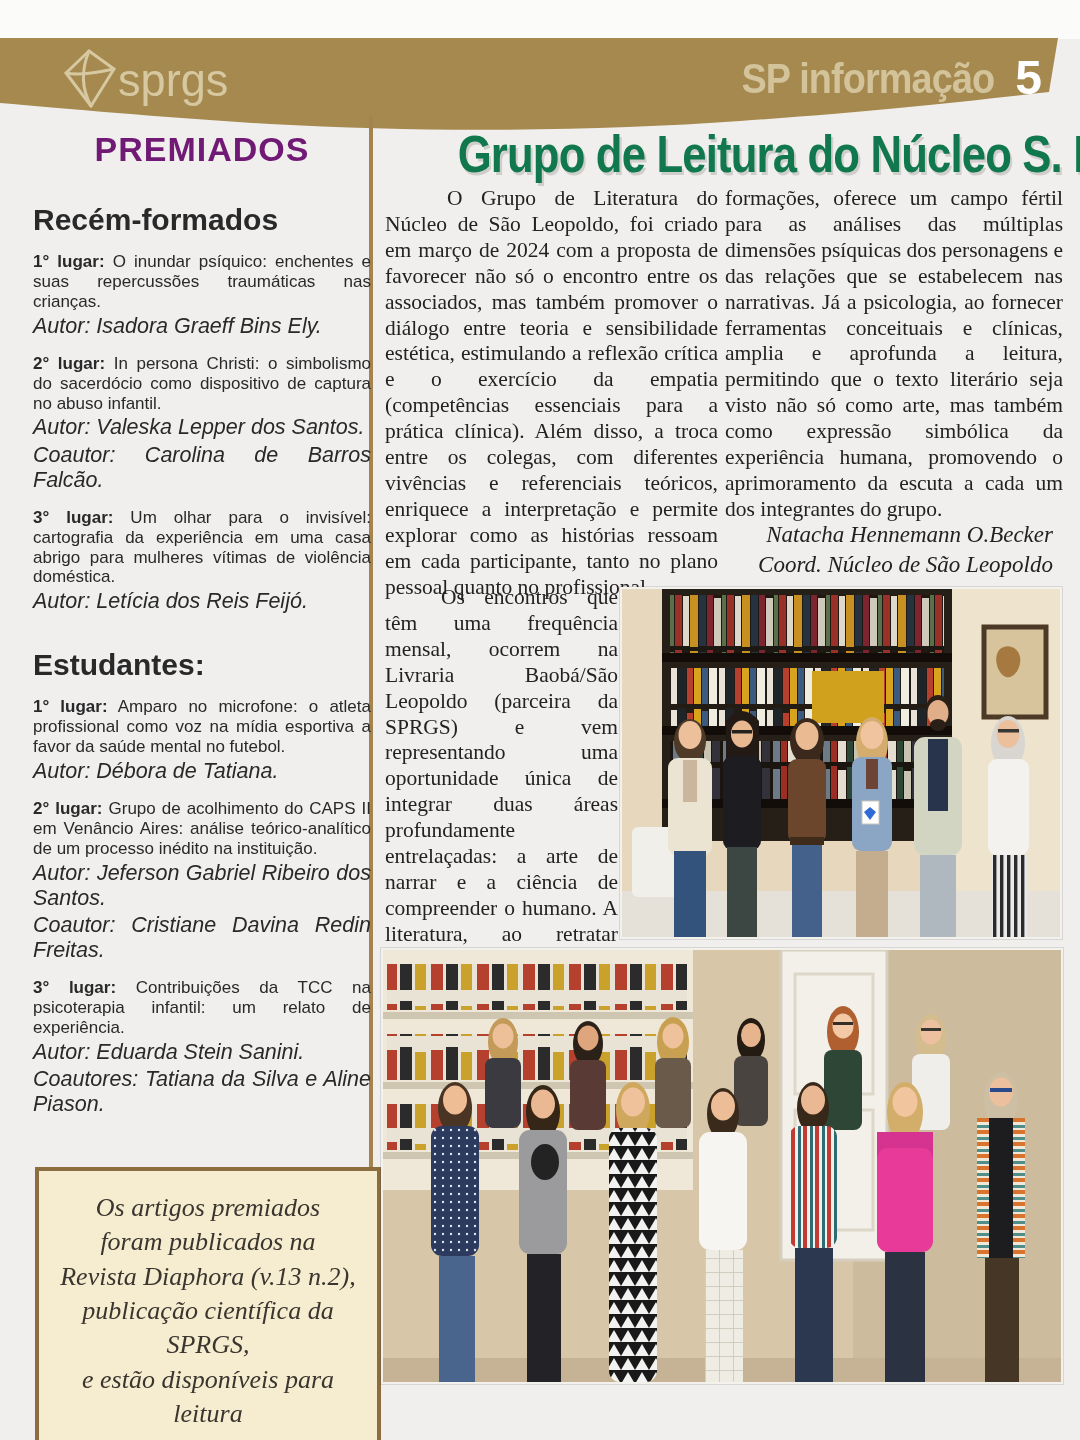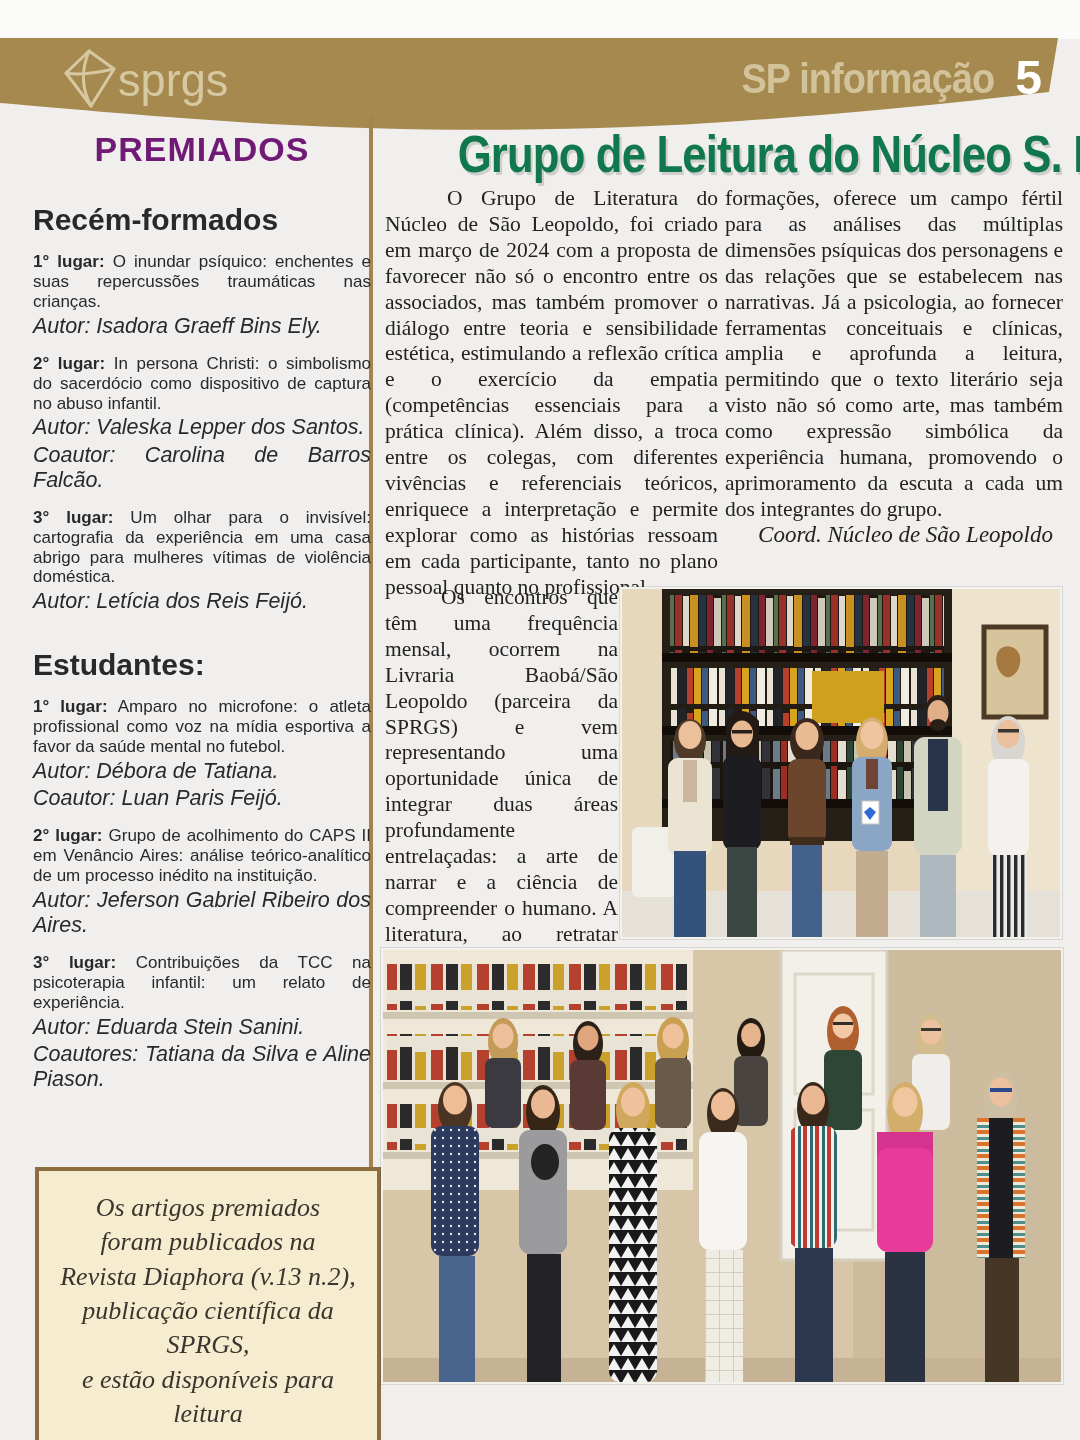--- a/index.html
+++ b/index.html
@@ -103,24 +103,24 @@
 
     <p class="entry"><b>3° lugar:</b> <span>Um olhar para o invisível: cartografia da experiência em uma casa abrigo para mulheres vítimas de violência doméstica.</span></p>
     <div class="author">Autor: Letícia dos Reis Feijó.</div>
   </div>
 
   <div>
     <div class="sec-heading">Estudantes:</div>
 
     <p class="entry"><b>1° lugar:</b> <span>Amparo no microfone: o atleta profissional como voz na mídia esportiva a favor da saúde mental no futebol.</span></p>
     <div class="author">Autor: Débora de Tatiana.</div>
-    <div class="author">Coautor: Luan Paris Feijó.</div>
 
     <p class="entry"><b>2° lugar:</b> <span>Grupo de acolhimento do CAPS II em Venâncio Aires: análise teórico-analítico de um processo inédito na instituição.</span></p>
-    <div class="author">Autor: Jeferson Gabriel Ribeiro dos Aires.</div>
+    <div class="author">Autor: Jeferson Gabriel Ribeiro dos Santos.</div>
+    <div class="author">Coautor: Cristiane Davina Redin Freitas.</div>
 
     <p class="entry"><b>3° lugar:</b> <span>Contribuições da TCC na psicoterapia infantil: um relato de experiência.</span></p>
     <div class="author">Autor: Eduarda Stein Sanini.</div>
     <div class="author">Coautores: Tatiana da Silva e Aline Piason.</div>
   </div>
 </div>
 
 <div class="abs info-box">
   <div class="info-line">Os artigos premiados</div>
   <div class="info-line">foram publicados na</div>
@@ -133,20 +133,21 @@
 
 <div class="abs headline">
   <span>Grupo de Leitura do Núcleo S. Leopoldo</span>
 </div>
 
 <div class="abs serif col1">O Grupo de Literatura do Núcleo de São Leopoldo, foi criado em março de 2024 com a proposta de favorecer não só o encontro entre os associados, mas também promover o diálogo entre teoria e sensibilidade estética, estimulando a reflexão crítica e o exercício da empatia (competências essenciais para a prática clínica). Além disso, a troca entre os colegas, com diferentes vivências e referenciais teóricos, enriquece a interpretação e permite explorar como as histórias ressoam em cada participante, tanto no plano pessoal quanto no profissional.</div>
 <div class="abs serif colwrap">Os encontros que têm uma frequência mensal, ocorrem na Livraria Baobá/São Leopoldo (parceira da SPRGS) e vem representando uma oportunidade única de integrar duas áreas profundamente entrelaçadas: a arte de narrar e a ciência de compreender o humano. A literatura, ao retratar conflitos, desejos, traumas e trans-</div>
 <div class="abs serif col2">formações, oferece um campo fértil para as análises das múltiplas dimensões psíquicas dos personagens e das relações que se estabelecem nas narrativas. Já a psicologia, ao fornecer ferramentas conceituais e clínicas, amplia e aprofunda a leitura, permitindo que o texto literário seja visto não só como arte, mas também como expressão simbólica da experiência humana, promovendo o aprimoramento da escuta a cada um dos integrantes do grupo.</div>
 
 <div class="abs signature">
+  <div>Natacha Hennemann O.Becker</div>
   <div>Coord. Núcleo de São Leopoldo</div>
 </div>
 
 <div class="abs photo photo1">
 <svg viewBox="0 0 438 348" preserveAspectRatio="none">
   <defs>
     <pattern id="bk1" width="52" height="58" patternUnits="userSpaceOnUse">
       <rect width="52" height="58" fill="#1d1812"></rect>
       <rect x="1" y="3" width="7" height="54" fill="#993128"></rect>
           <rect x="9" y="7" width="6" height="50" fill="#ddd8cb"></rect>

